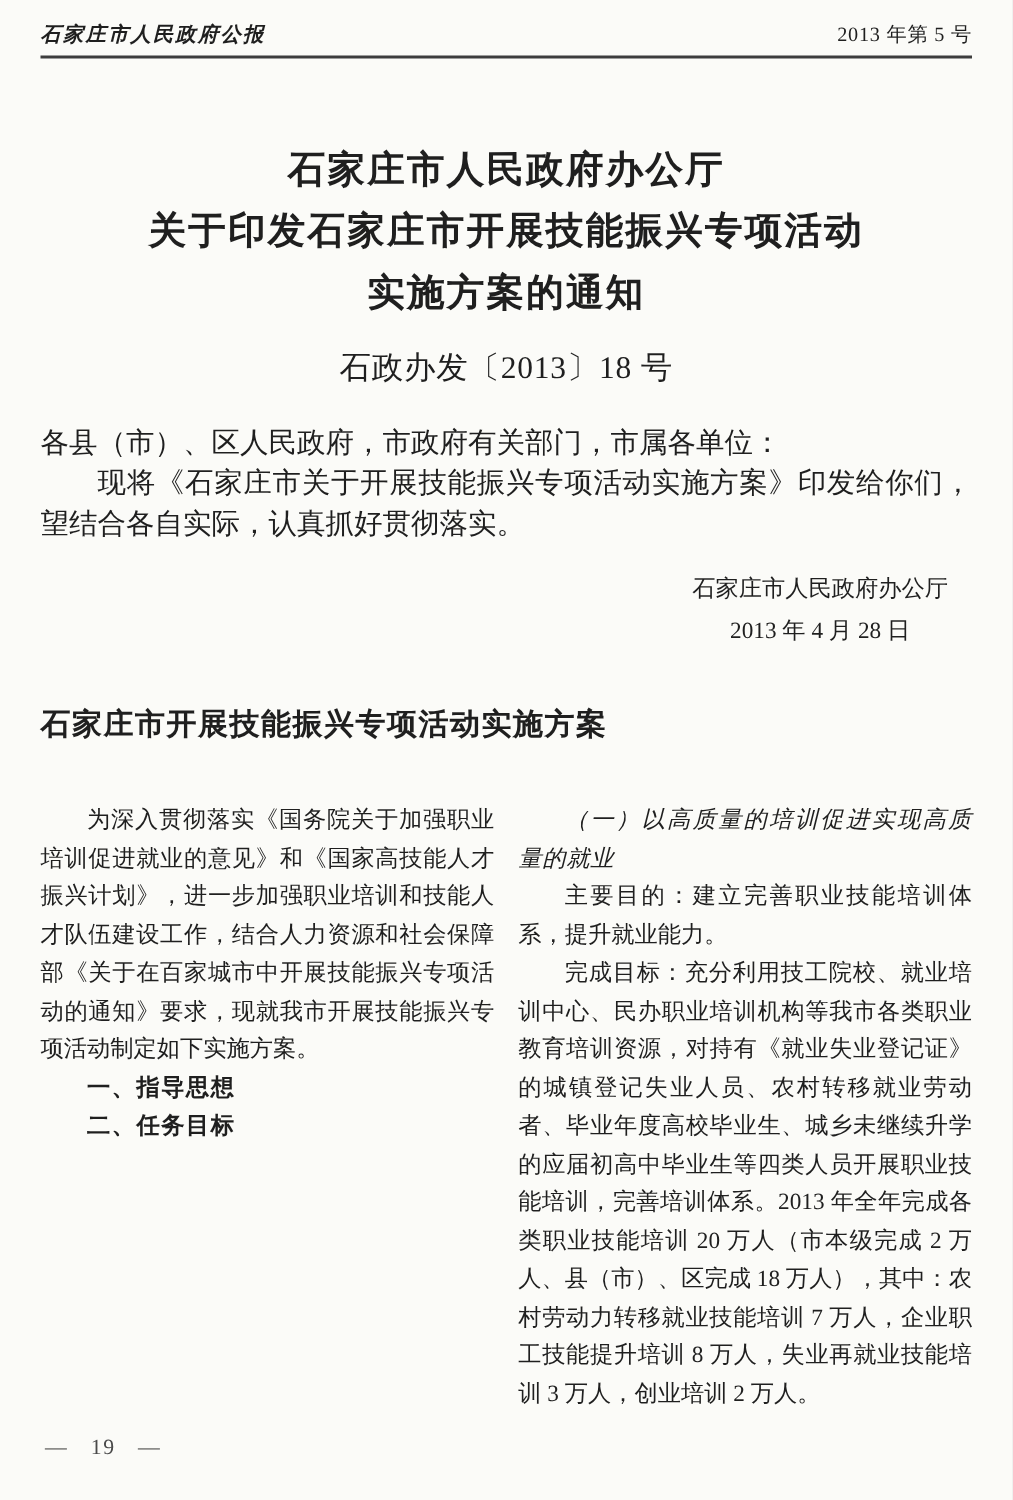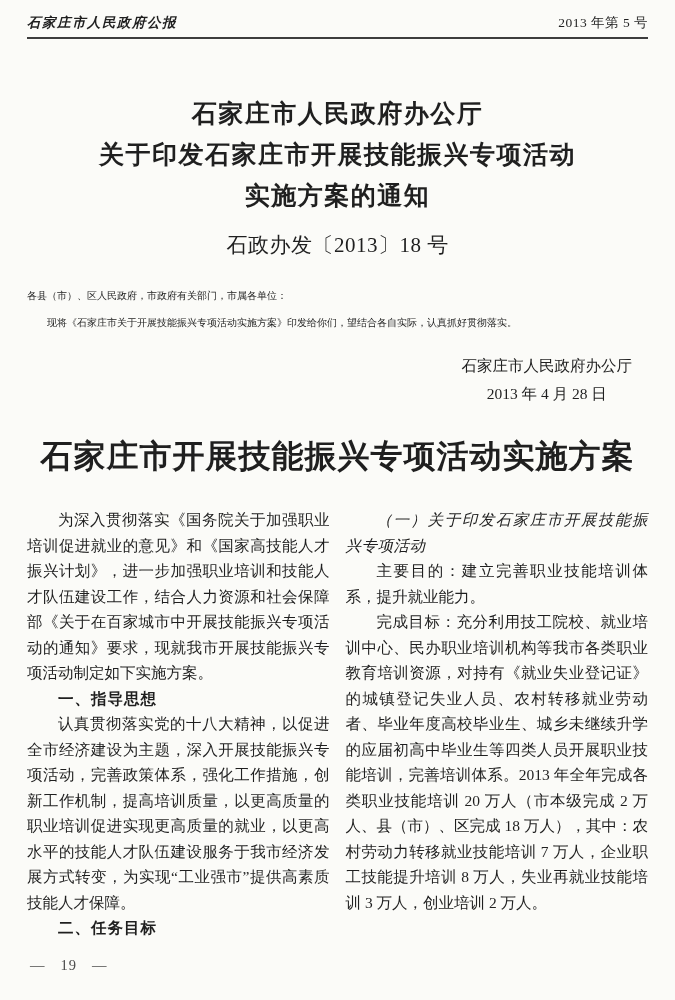--- a/index.html
+++ b/index.html
@@ -40,35 +40,35 @@
   }
   .doc-title span{display:block;}
   .doc-number{
     margin:15px 0 0;
     text-align:center;
     font-size:21px;
     letter-spacing:0.5px;
   }
   .notice-text{
     margin-top:23px;
-    font-size:10px;
+    font-size:19px;
     line-height:27px;
     text-align:justify;
   }
   .notice-text p{margin:0;}
   .p-indent{text-indent:2em;}
   
   .sign-wrap{display:flex;justify-content:flex-end;margin-top:16px;margin-right:16px;}
   .sign-block{text-align:center;font-size:15.5px;line-height:28px;}
   .sign-block p{margin:0;}
   
   .plan-title{
     margin:30px 0 0;
-    text-align:center;
-    font-size:32px;
+    text-align:left;
+    font-size:20px;
     font-weight:bold;
     letter-spacing:1px;
     line-height:36px;
   }
   .columns{
     margin-top:33px;
     display:flex;
     gap:16px;
     font-size:15.5px;
     line-height:25.5px;
@@ -123,25 +123,24 @@
       </div>
     </div>
   </section>
 
   <h2 class="plan-title">石家庄市开展技能振兴专项活动实施方案</h2>
 
   <div class="columns">
     <div class="col">
       <p class="para">为深入贯彻落实《国务院关于加强职业培训促进就业的意见》和《国家高技能人才振兴计划》，进一步加强职业培训和技能人才队伍建设工作，结合人力资源和社会保障部《关于在百家城市中开展技能振兴专项活动的通知》要求，现就我市开展技能振兴专项活动制定如下实施方案。</p>
       <p class="h3">一、指导思想</p>
-      <p class="para">认真贯彻落实党的十八大精神，以促进全市经济建设为主题，深入开展技能振兴专项活动，完善政策体系，强化工作措施，创新工作机制，提高培训质量，以更高质量的职业培训促进实现更高质量的就业，以更高水平的技能人才队伍建设服务于我市经济发展方式转变，为实现“工业强市”提供高素质技能人才保障。</p>
       <p class="h3">二、任务目标</p>
     </div>
     <div class="col">
-      <p class="kai">（一）关于印发石家庄市开展技能振兴专项活动</p>
+      <p class="kai">（一）以高质量的培训促进实现高质量的就业</p>
       <p class="para">主要目的：建立完善职业技能培训体系，提升就业能力。</p>
       <p class="para">完成目标：充分利用技工院校、就业培训中心、民办职业培训机构等我市各类职业教育培训资源，对持有《就业失业登记证》的城镇登记失业人员、农村转移就业劳动者、毕业年度高校毕业生、城乡未继续升学的应届初高中毕业生等四类人员开展职业技能培训，完善培训体系。2013 年全年完成各类职业技能培训 20 万人（市本级完成 2 万人、县（市）、区完成 18 万人），其中：农村劳动力转移就业技能培训 7 万人，企业职工技能提升培训 8 万人，失业再就业技能培训 3 万人，创业培训 2 万人。</p>
     </div>
   </div>
 
   <footer class="footer">
     <span>—</span>
     <span>19</span>
     <span>—</span>
   </footer>

